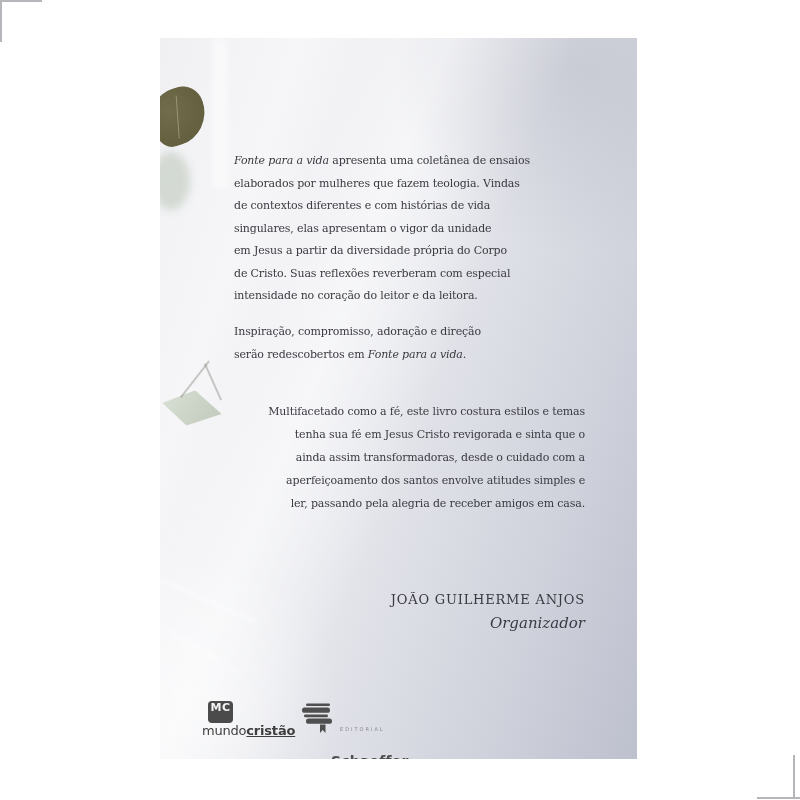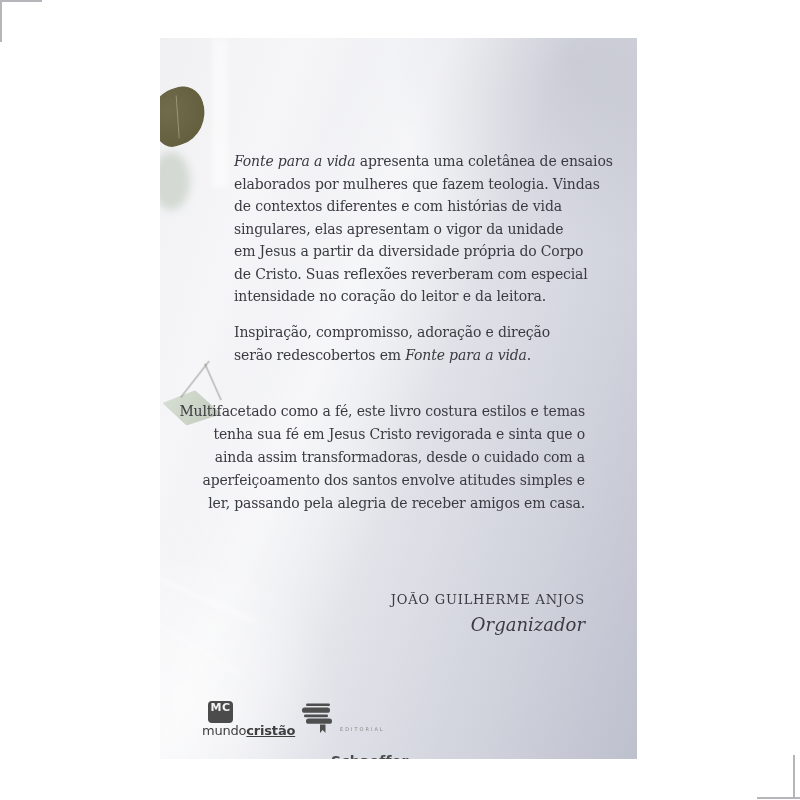--- a/index.html
+++ b/index.html
@@ -38,31 +38,31 @@
   .stem{position:absolute;width:1.5px;background:rgba(110,112,100,.35);}
   .s1{left:34px;top:318px;height:46px;transform:rotate(38deg);}
   .s2{left:52px;top:324px;height:40px;transform:rotate(-24deg);}
   .streak{position:absolute;background:rgba(255,255,255,.55);filter:blur(2px);}
   .k1{left:-10px;top:560px;width:110px;height:3px;transform:rotate(24deg);}
   .k2{left:-6px;top:610px;width:90px;height:2px;transform:rotate(32deg);}
   .v1{position:absolute;left:52px;top:0;width:16px;height:150px;filter:blur(3px);
       background:rgba(255,255,255,.5);}
 
   
-  .para{position:absolute;color:#3a3a41;font-size:14px;line-height:22.5px;
+  .para{position:absolute;color:#3a3a41;font-size:11px;line-height:22.5px;
         letter-spacing:-0.15px;white-space:nowrap;}
   .ln{height:22.5px;}
   .it{font-style:italic;}
   .p1{left:74px;top:112px;}
   .p2{left:74px;top:283px;}
   .p3{right:52px;top:362px;text-align:right;line-height:23px;}
   .p3 .ln{height:23px;}
   .sig{position:absolute;right:52px;text-align:right;color:#3a3a41;}
   .sig-name{top:554px;font-size:13px;letter-spacing:0.8px;}
-  .sig-role{top:576px;font-size:18px;font-style:italic;}
+  .sig-role{top:576px;font-size:15px;font-style:italic;}
 
   
   .logos{position:absolute;left:0;top:0;width:100%;height:100%;}
   .mc-box{position:absolute;left:48px;top:663px;width:25px;height:22px;border-radius:4px;
         background:#4b4b4b;color:#f4f4f4;font-family:"DejaVu Sans",sans-serif;
         font-weight:bold;font-size:11px;display:flex;justify-content:center;
         letter-spacing:0.5px;}
   .mc-word{position:absolute;left:42px;top:685px;font-family:"DejaVu Sans",sans-serif;
         font-size:13px;color:#3f3f3f;letter-spacing:-0.2px;}
   .mc-word .w2{font-weight:bold;text-decoration:underline;}

